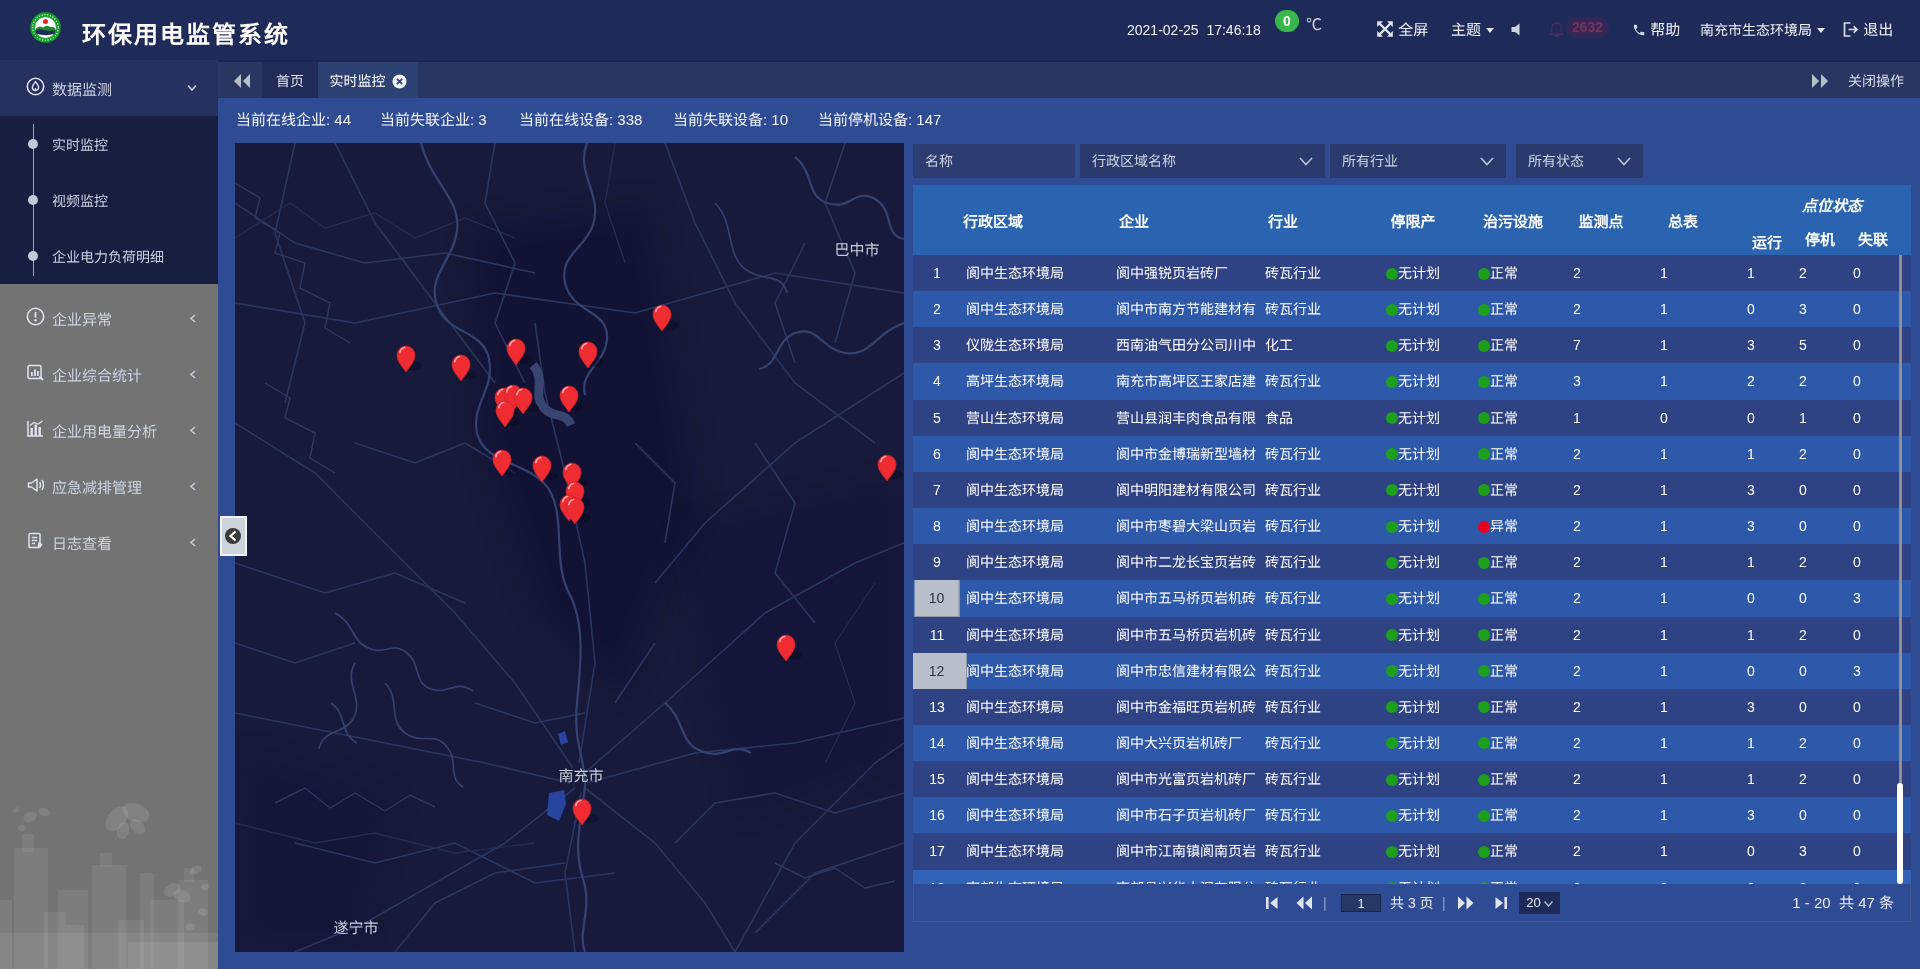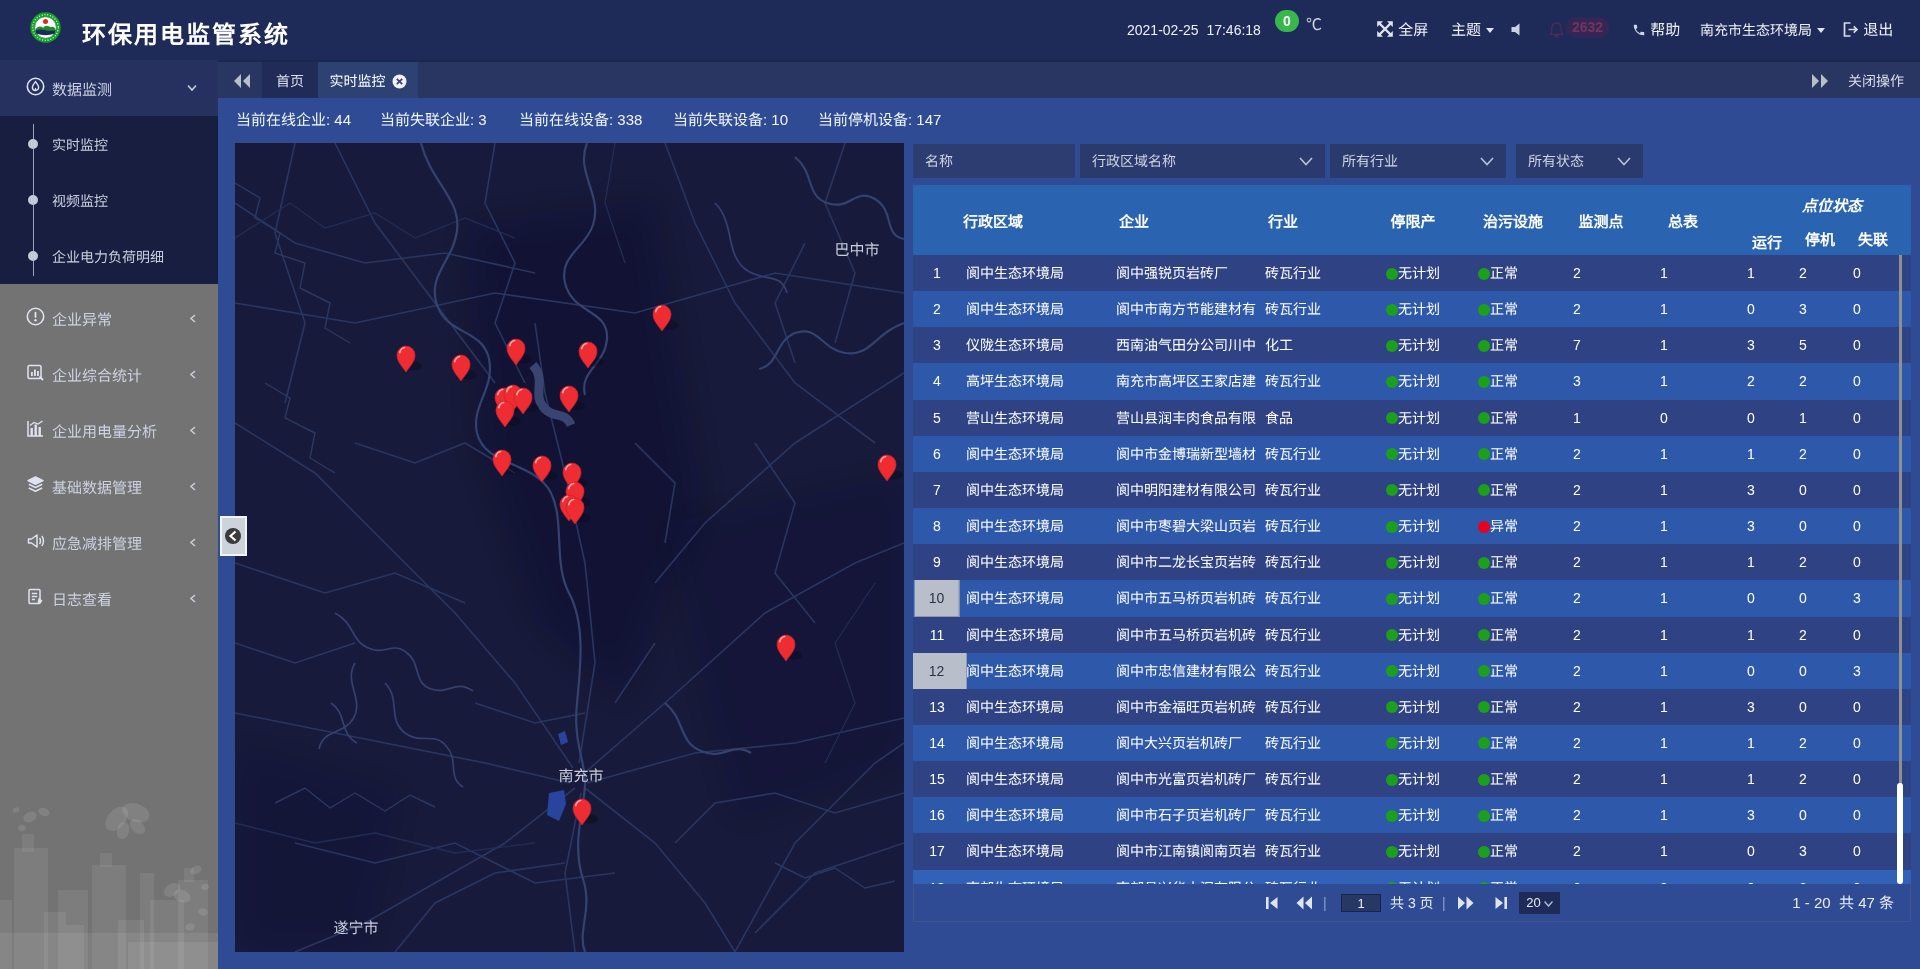--- a/index.html
+++ b/index.html
@@ -179,33 +179,20 @@
           <rect x="8.5" y="5.5" width="2.4" height="11.5" fill="#dfe3ee"></rect>
           <rect x="12.5" y="8" width="2.4" height="9" fill="#dfe3ee"></rect>
           <path d="M4 6.5 L8 3.5 L12 5 L16.5 2" fill="none" stroke="#dfe3ee" stroke-width="1.3"></path>
         </svg></span>
       <span class="txt">企业用电量分析</span>
       <span class="arr"><svg width="10" height="10" viewBox="0 0 10 10">
           <path d="M7 1.5 L3 5 L7 8.5" fill="none" stroke="#c6cddd" stroke-width="1.6"></path>
         </svg></span>
     </div>
 <div class="mitem">
-      <span class="mic"><svg width="19" height="19" viewBox="0 0 19 19">
-          <g fill="none" stroke="#dfe3ee" stroke-width="1.5" stroke-linejoin="round">
-            <path d="M9.5 2 L17 5.6 L9.5 9.2 L2 5.6 Z" fill="#dfe3ee"></path>
-            <path d="M2.8 9.3 L9.5 12.5 L16.2 9.3"></path>
-            <path d="M2.8 13 L9.5 16.2 L16.2 13"></path>
-          </g>
-        </svg></span>
-      <span class="txt">基础数据管理</span>
-      <span class="arr"><svg width="10" height="10" viewBox="0 0 10 10">
-          <path d="M7 1.5 L3 5 L7 8.5" fill="none" stroke="#c6cddd" stroke-width="1.6"></path>
-        </svg></span>
-    </div>
-<div class="mitem">
       <span class="mic"><svg width="20" height="19" viewBox="0 0 20 19">
           <g fill="none" stroke="#dfe3ee" stroke-width="1.5">
             <path d="M2.5 8 L2.5 12 L5.5 12 L11 16 L11 4 L5.5 8 Z" stroke-linejoin="round"></path>
             <path d="M13.5 7 C14.8 8.5 14.8 11.5 13.5 13"></path>
             <path d="M15.8 5 C18 7.5 18 12.5 15.8 15"></path>
           </g>
         </svg></span>
       <span class="txt">应急减排管理</span>
       <span class="arr"><svg width="10" height="10" viewBox="0 0 10 10">
           <path d="M7 1.5 L3 5 L7 8.5" fill="none" stroke="#c6cddd" stroke-width="1.6"></path>

